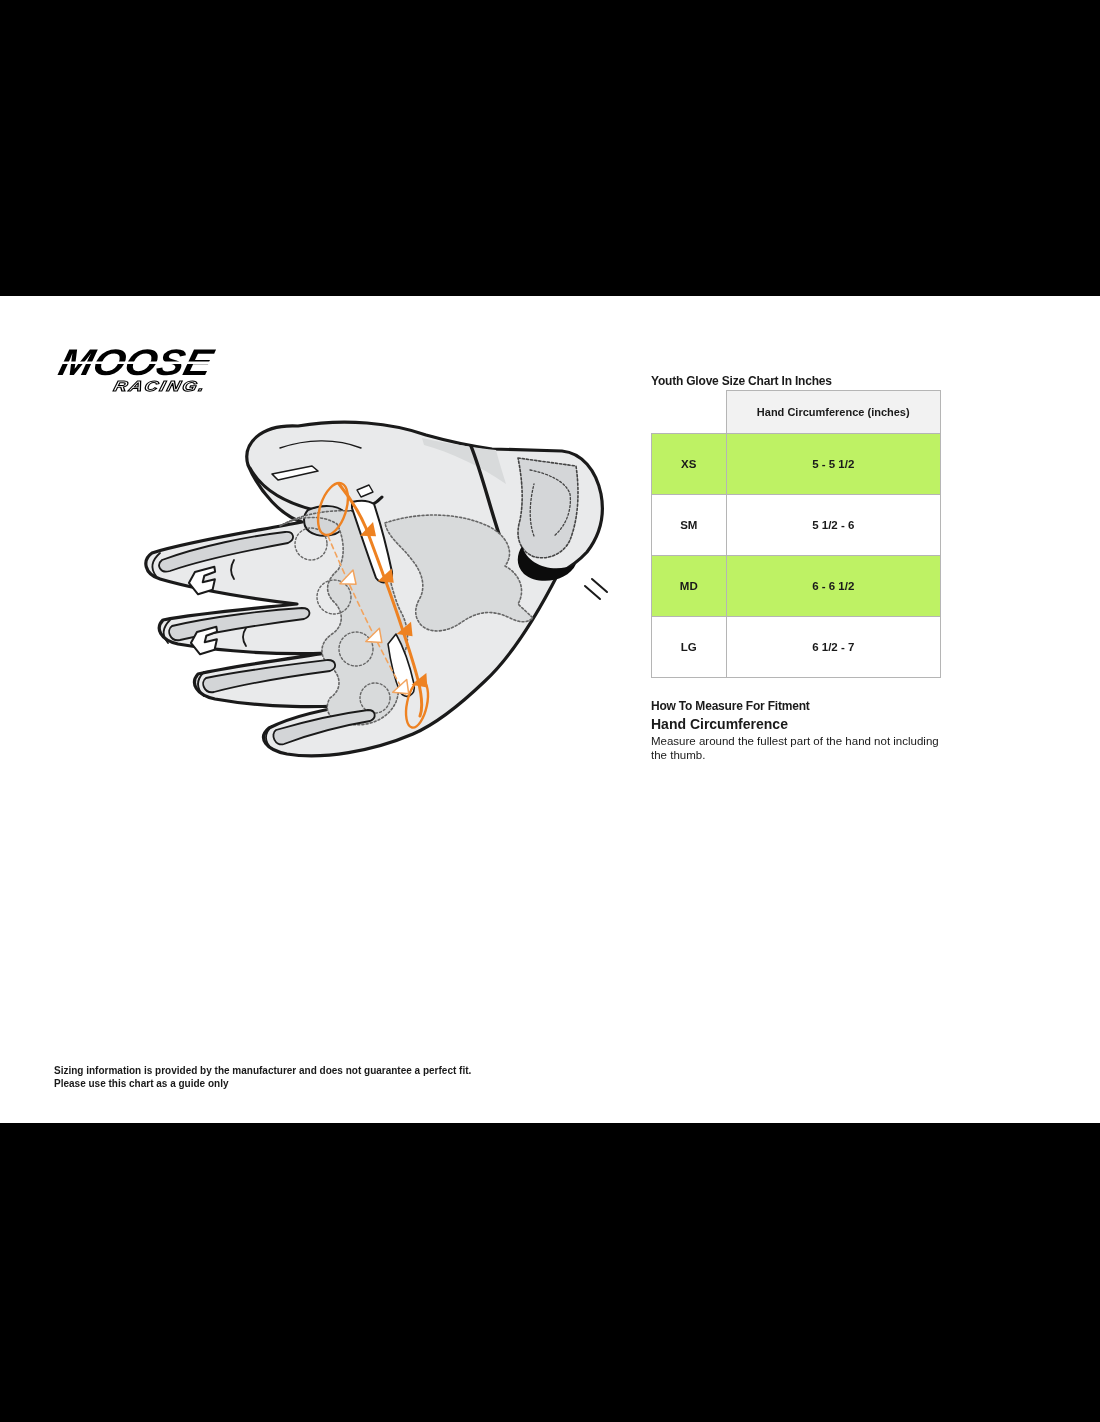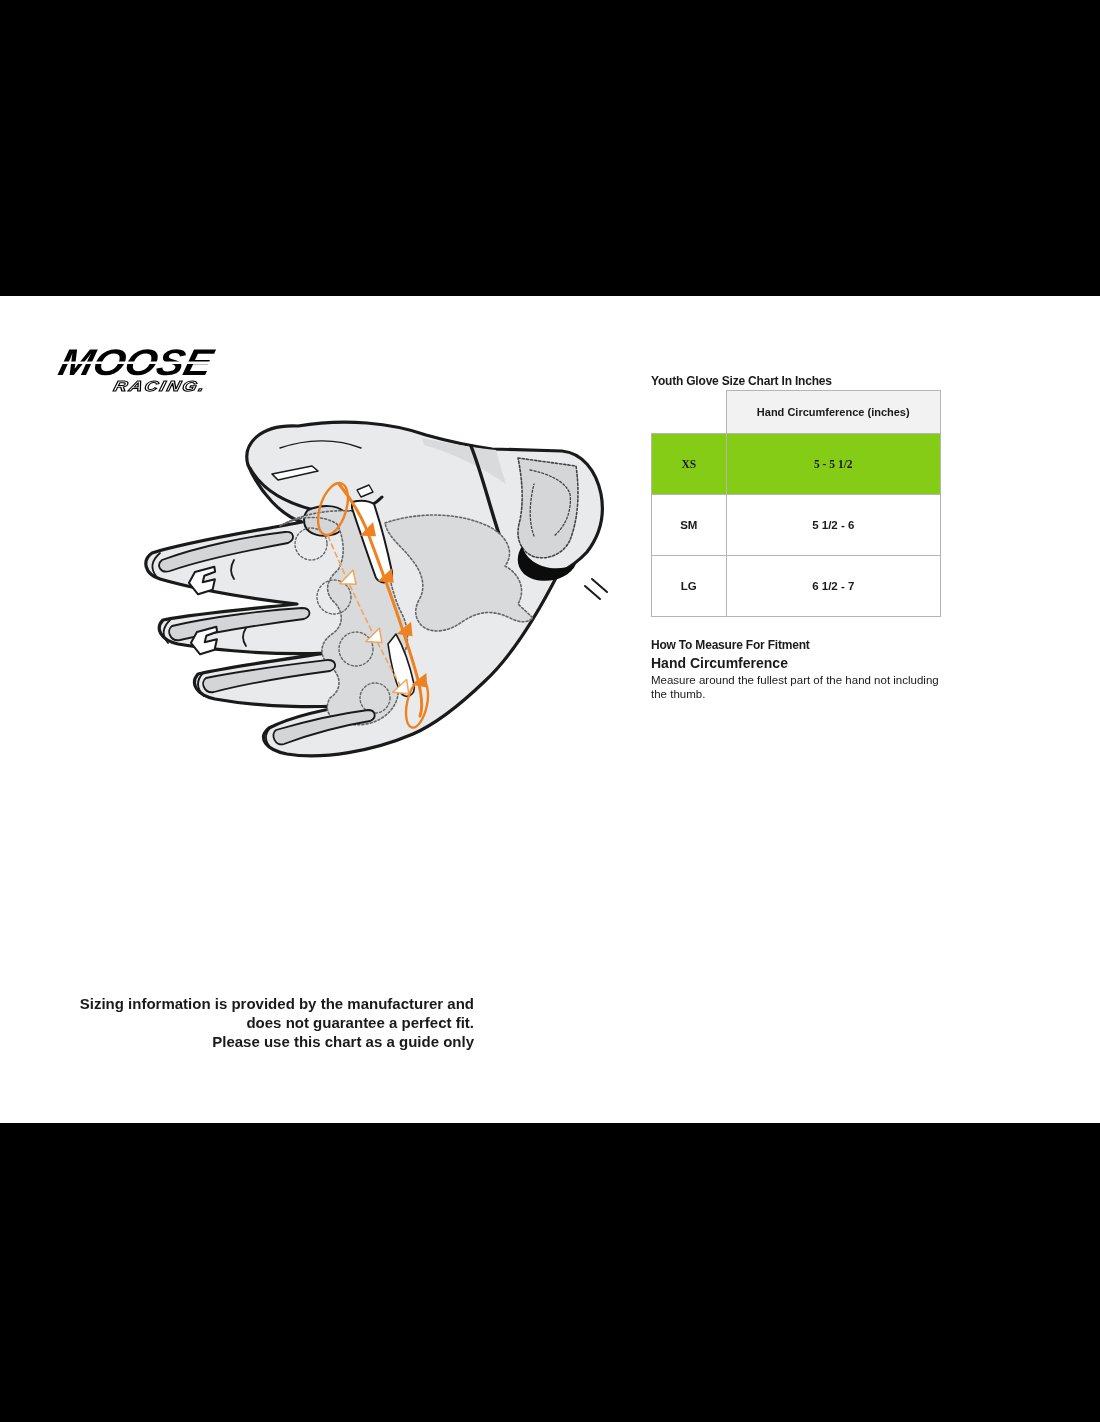--- a/index.html
+++ b/index.html
@@ -20,29 +20,29 @@
   .h1{font-size:12px;font-weight:700;letter-spacing:-0.2px;line-height:1.1;}
   #size-table{border-collapse:collapse;margin-top:2px;width:290px;table-layout:fixed;}
   #size-table td,#size-table th{
     border:1px solid #b5b5b5;text-align:center;vertical-align:middle;
     font-size:11.5px;font-weight:700;
   }
   #size-table th.blank{border:none;background:transparent;}
   #size-table th.colhead{height:40px;background:#f2f2f2;font-size:11px;}
   #size-table td{height:58px;}
   #size-table .c1{width:72px;}
-  #size-table tr.shade td{background:#84cc16;font-family:Liberation Serif, serif;}
+  #size-table tr.shade td{background:#bef264;}
   #fitment{margin-top:22px;}
   #fitment .h1{margin-bottom:3px;}
   .sub{font-size:14px;font-weight:700;line-height:1.25;}
   .para{font-size:11.5px;font-weight:400;line-height:1.25;width:288px;}
 
   #disclaimer{
-    position:absolute;left:54px;top:995px;width:420px;
-    font-size:15px;font-weight:700;line-height:1.25;text-align:right;
+    position:absolute;left:54px;top:1065px;width:420px;
+    font-size:10px;font-weight:700;line-height:1.25;
   }
 </style>
 </head>
 <body>
 
 <div id="stage">
 
   <div id="bar-top" class="bar"></div>
   <div id="bar-bottom" class="bar"></div>
 
@@ -192,20 +192,24 @@
         <th class="colhead">Hand Circumference (inches)</th>
       </tr>
       <tr class="shade">
         <td class="c1">XS</td>
         <td>5 - 5 1/2</td>
       </tr>
       <tr>
         <td class="c1">SM</td>
         <td>5 1/2 - 6</td>
       </tr>
+      <tr class="shade">
+        <td class="c1">MD</td>
+        <td>6 - 6 1/2</td>
+      </tr>
       <tr>
         <td class="c1">LG</td>
         <td>6 1/2 - 7</td>
       </tr>
     </tbody>
       </table>
 
     <div id="fitment">
       <div class="h1">How To Measure For Fitment</div>
       <div class="sub">Hand Circumference</div>

